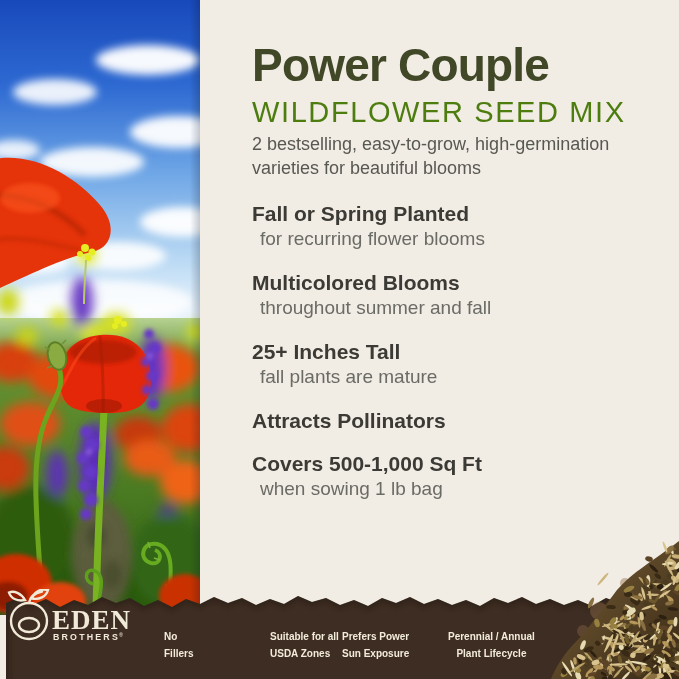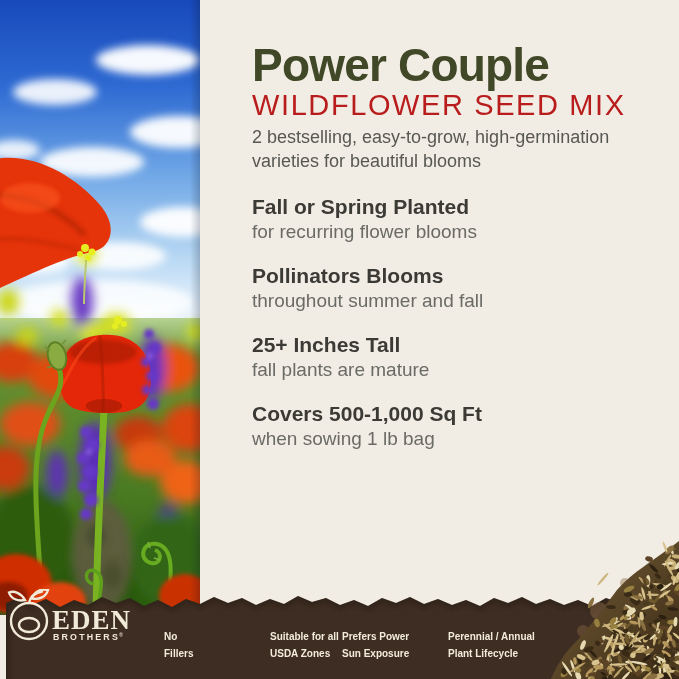--- a/index.html
+++ b/index.html
@@ -9,33 +9,33 @@
   
   .photo{position:absolute;left:0;top:0;width:200px;height:615px;}
   .photo svg{display:block;}
   .photo-edge-shadow{position:absolute;top:0;right:0;width:10px;height:100%;
           background:linear-gradient(to left,rgba(10,20,40,.22),rgba(0,0,0,0));}
 
   
   .panel{position:absolute;left:200px;top:0;width:479px;box-sizing:border-box;
          padding:42px 22px 0 52px;}
   .title{font-size:46px;font-weight:800;color:#404827;letter-spacing:-.8px;line-height:1.02;}
-  .subtitle{font-size:29px;font-weight:300;color:#b91c1c;letter-spacing:1.6px;}
+  .subtitle{font-size:29px;font-weight:300;color:#4d7c0f;letter-spacing:1.6px;margin-top:7px;}
   .tagline{margin-top:3px;font-size:18px;color:#585853;line-height:1.36;white-space:nowrap;}
   .features{margin-top:21px;}
   .feature{margin-bottom:20px;}
   .feature-heading{font-size:21px;font-weight:700;color:#3b3a35;line-height:1.1;}
-  .feature-desc{font-size:19px;color:#6b6b66;margin-top:3px;line-height:1.2;}
+  .feature-desc{font-size:19px;color:#6b6b66;margin-top:3px;line-height:1.2;margin-left:8px;}
 
   
   .footer{position:absolute;left:6px;top:589px;width:679px;height:90px;}
   .footer > svg{position:absolute;left:0;top:0;}
   .logo{position:absolute;left:26px;top:23px;}
   .badge{position:absolute;top:39px;font-size:10px;font-weight:700;color:#f3ecdb;line-height:17px;}
-  .badge-1{left:158px;} .badge-2{left:221px;margin-left:43px;} .badge-3{left:336px;} .badge-4{left:442px;}
+  .badge-1{left:158px;} .badge-2{left:221px;margin-left:43px;} .badge-3{left:336px;} .badge-4{left:442px;text-align:center;}
 
   
   .seeds{position:absolute;right:0;bottom:0;width:200px;height:160px;}
 </style>
 </head>
 <body>
 
 <div class="canvas">
 
   <div class="photo">
@@ -188,28 +188,29 @@
       <div>2 bestselling, easy-to-grow, high-germination</div>
       <div>varieties for beautiful blooms</div>
     </div>
 
     <div class="features">
       <div class="feature">
         <div class="feature-heading">Fall or Spring Planted</div>
         <div class="feature-desc">for recurring flower blooms</div>
       </div>
       <div class="feature">
-        <div class="feature-heading">Pollinators Blooms</div>
+        <div class="feature-heading">Multicolored Blooms</div>
         <div class="feature-desc">throughout summer and fall</div>
       </div>
       <div class="feature">
         <div class="feature-heading">25+ Inches Tall</div>
         <div class="feature-desc">fall plants are mature</div>
       </div>
       <div class="feature">
+        <div class="feature-heading">Attracts Pollinators</div>
       </div>
       <div class="feature">
         <div class="feature-heading">Covers 500-1,000 Sq Ft</div>
         <div class="feature-desc">when sowing 1 lb bag</div>
       </div>
     </div>
   </div>
 
   <div class="footer">
     <svg viewBox="0 0 679 90" width="679" height="90">

